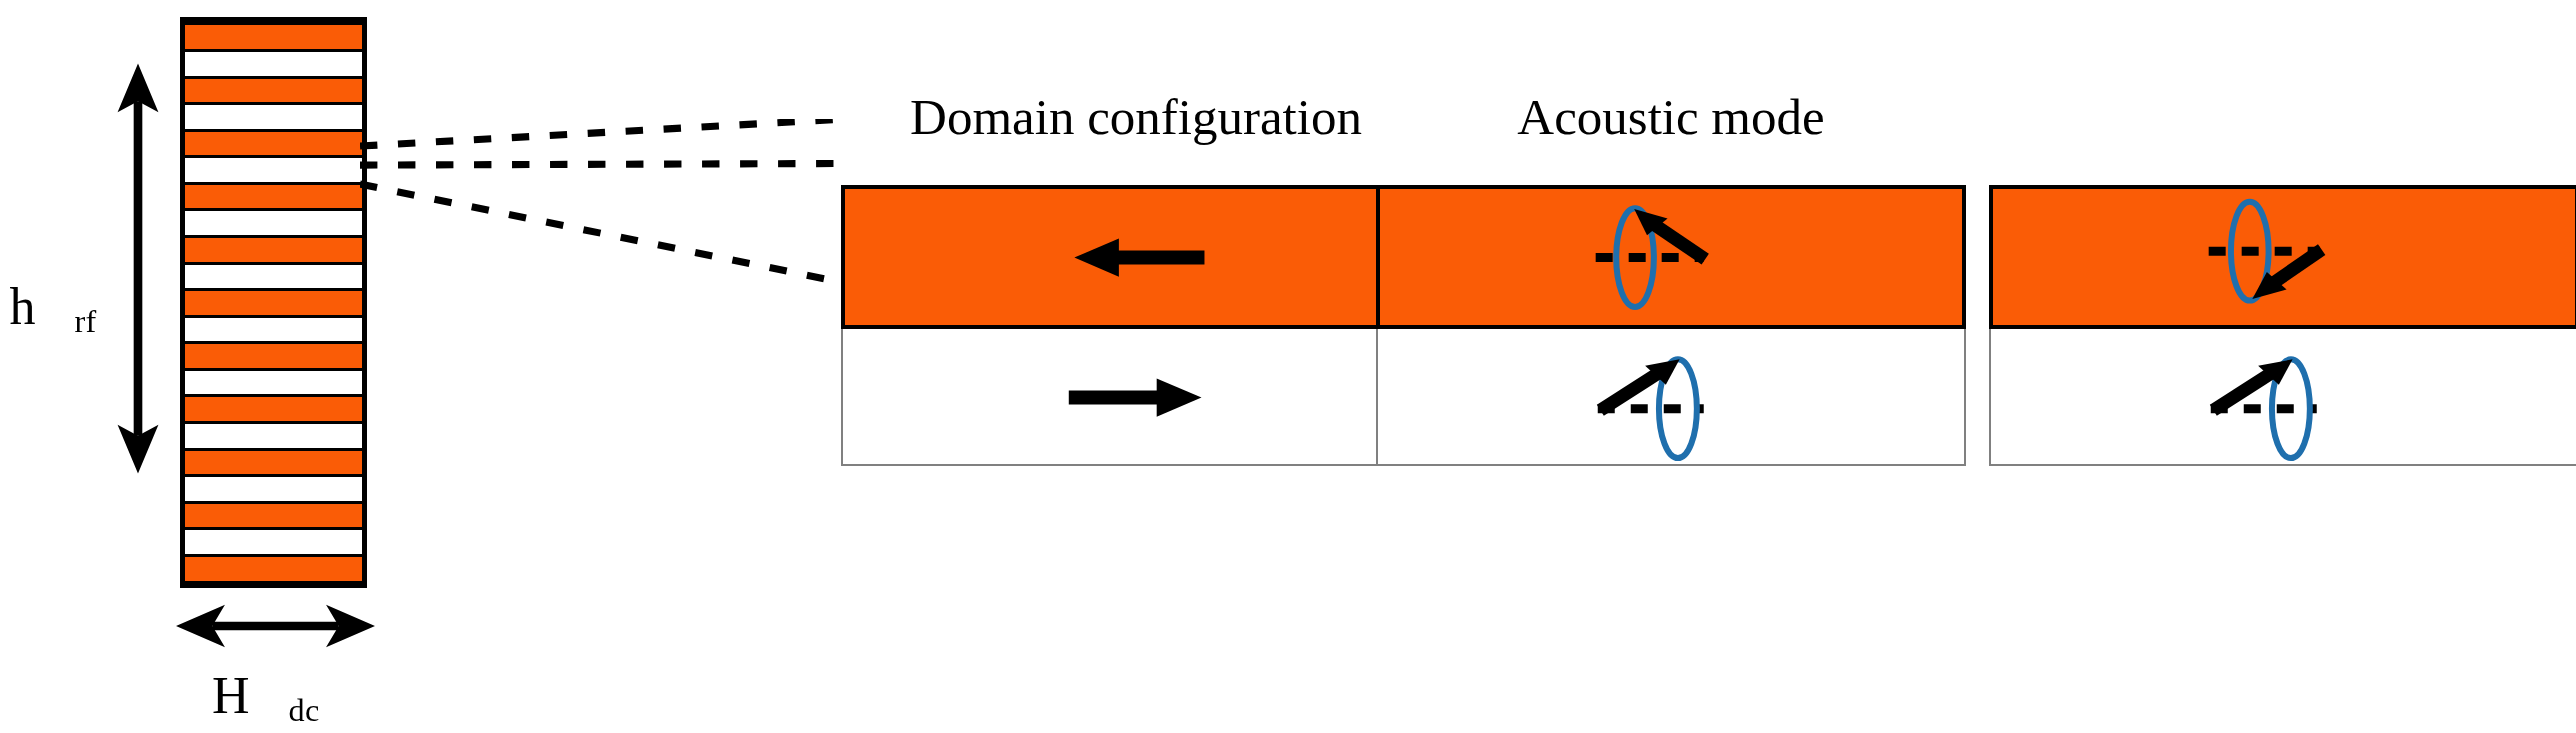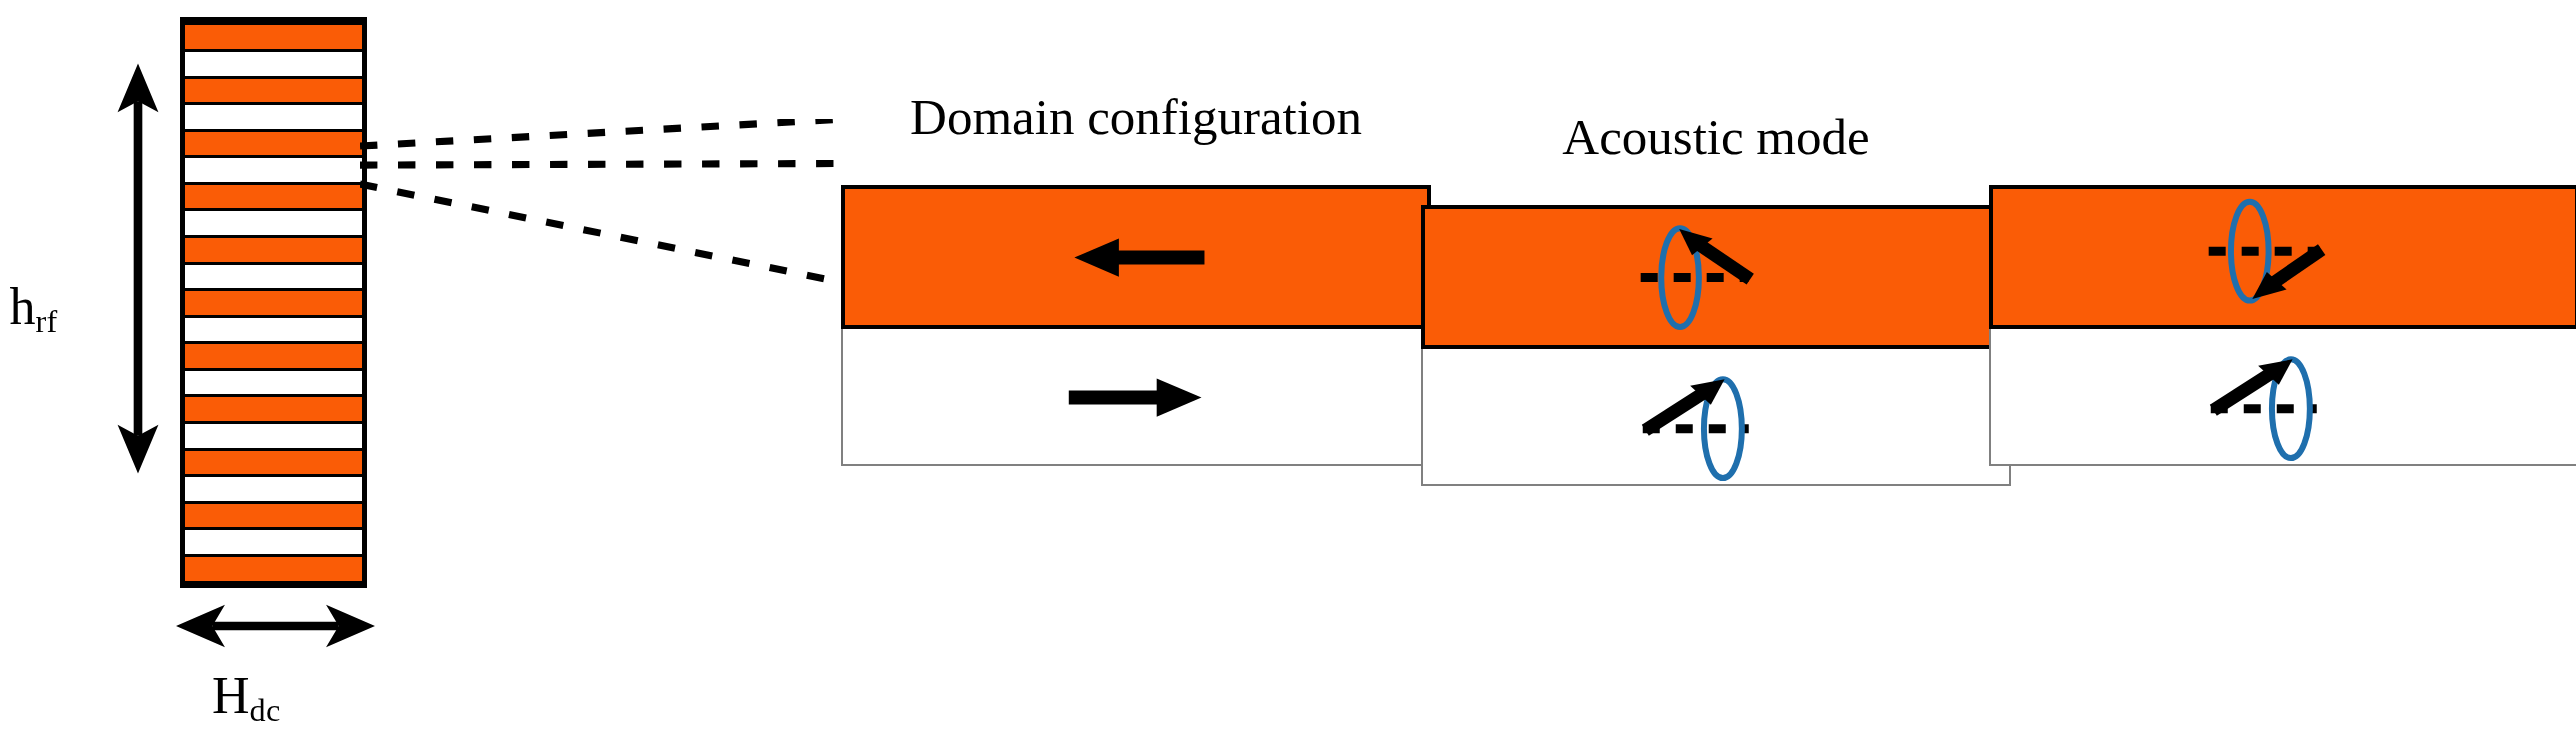--- a/index.html
+++ b/index.html
@@ -64,20 +64,21 @@
     top: 281px;
     font-size: 52px;
     line-height: 1;
     white-space: nowrap;
   }
   #hrf-label .sub,
   #hdc-label .sub {
     font-size: 0.62em;
     vertical-align: -0.26em;
     letter-spacing: 0.01em;
+    margin-left: 39px;
   }
 
   
   #hdc-arrow {
     position: absolute;
     left: 176px;
     top: 603px;
     width: 199px;
     height: 46px;
   }
@@ -101,21 +102,21 @@
   }
 
   
   .panel {
     position: absolute;
     top: 185px;
     width: 590px;
     height: 281px;
   }
   #panel-domain   { left: 841px; }
-  #panel-acoustic { left: 1421px; margin-top: 20px; }
+  #panel-acoustic { left: 1376px; }
   #panel-optical  { left: 1989px; }
 
   .panel-title {
     position: absolute;
     left: 0;
     right: 0;
     top: -93px;
     text-align: center;
     font-size: 51px;
     line-height: 1;

